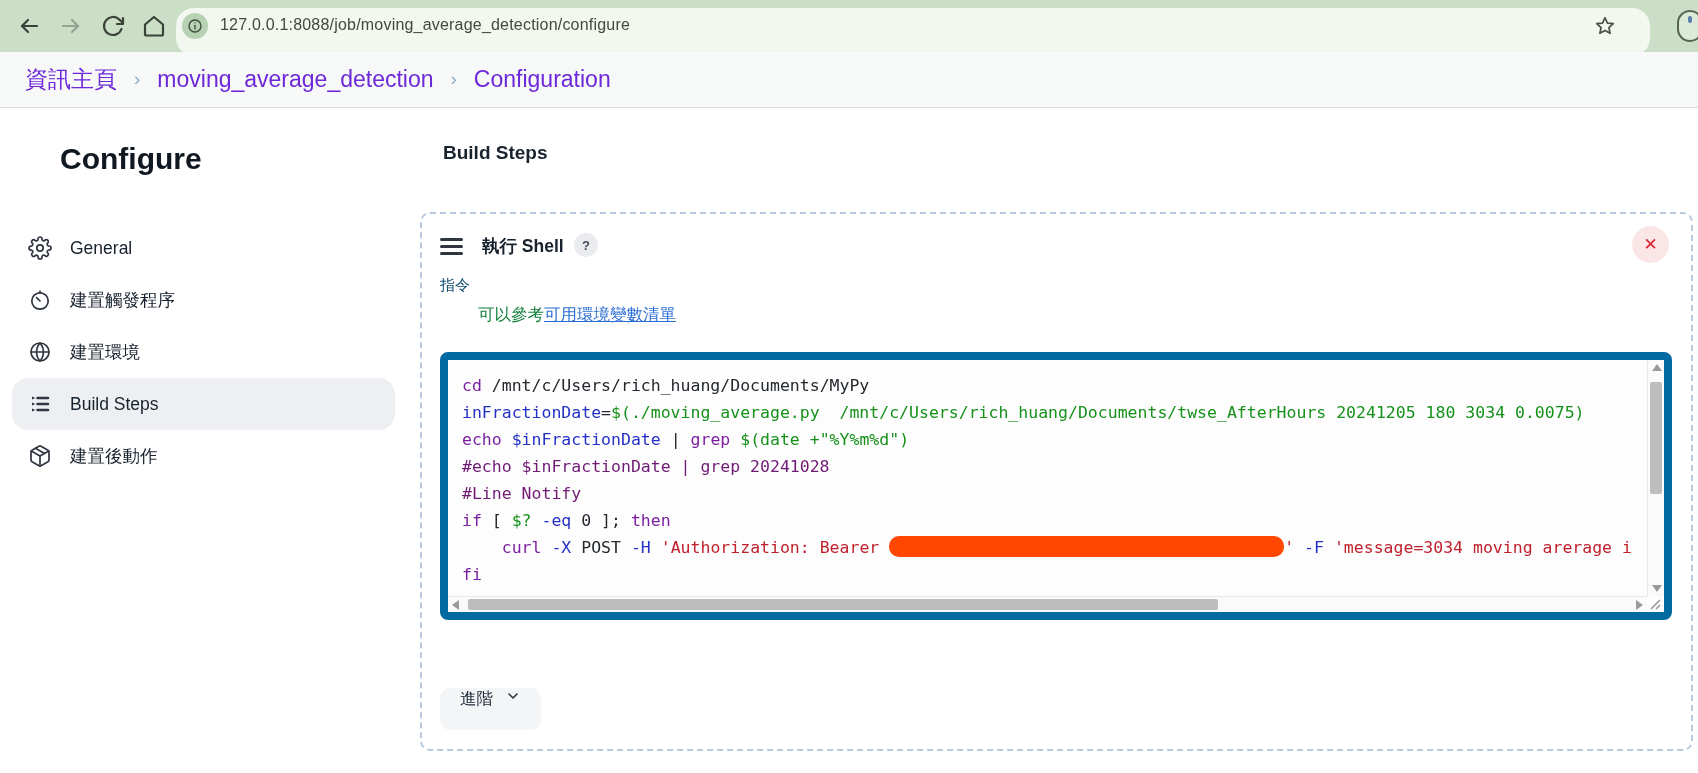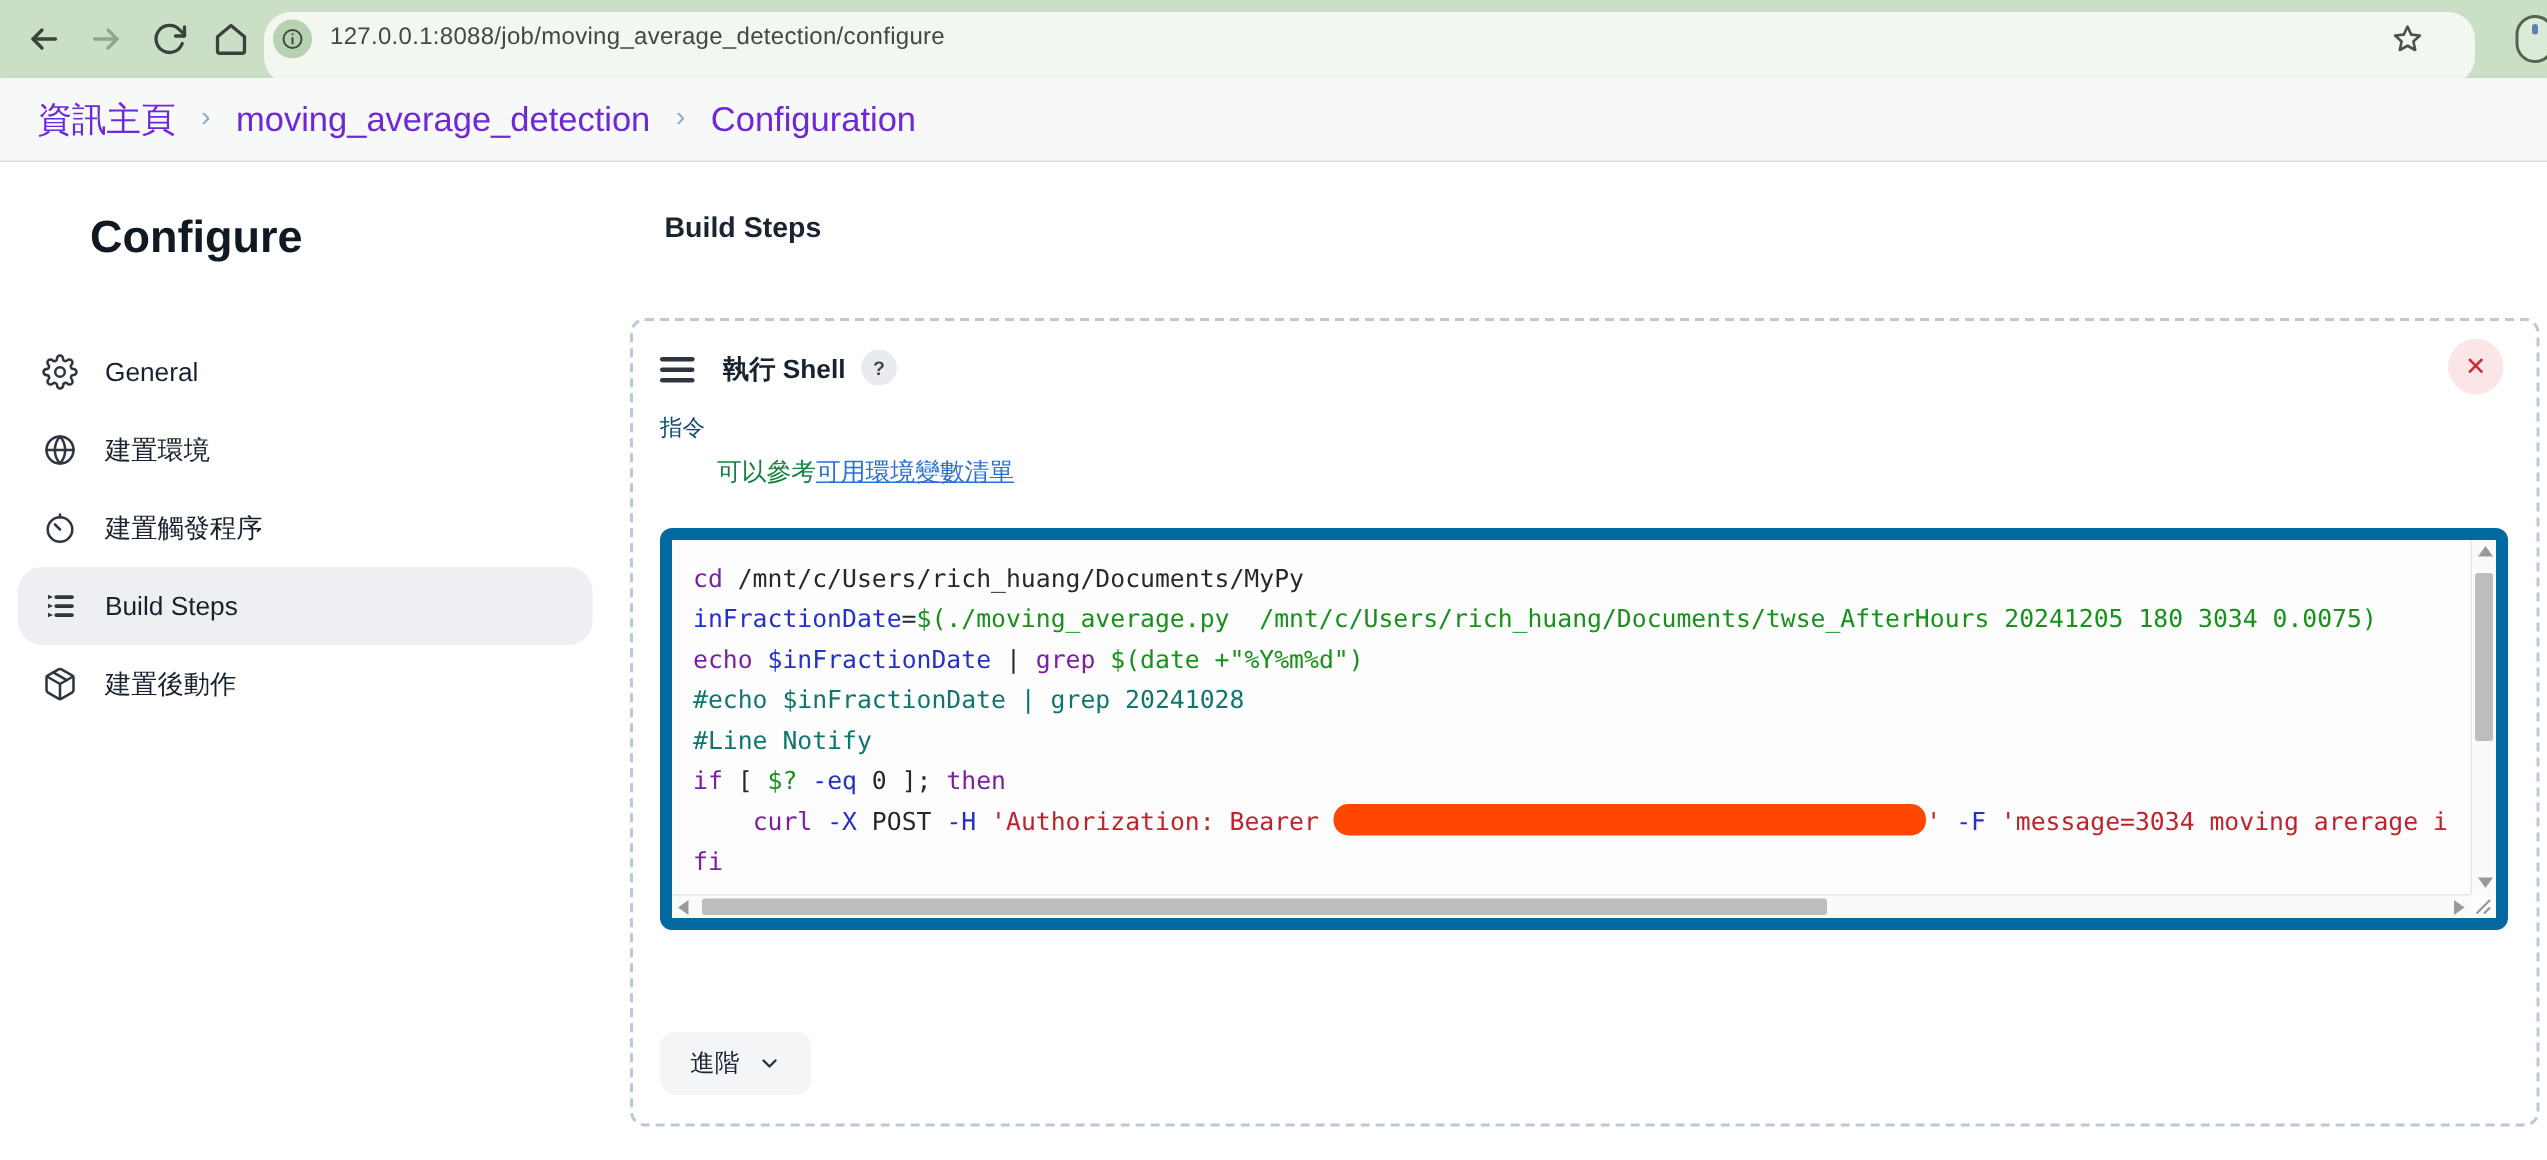--- a/index.html
+++ b/index.html
@@ -60,38 +60,38 @@
   
   .editor { position:absolute; left:18px; top:138px; width:1232px; height:268px;
     border:8px solid #0369a1; border-radius:8px; background:#fdfdfe; overflow:hidden; }
   .code-pane { position:absolute; left:0; top:0; right:17px; bottom:16px; overflow:hidden;
     padding:12px 0 0 14px; font-family:"DejaVu Sans Mono","Liberation Mono",monospace;
     font-size:16.5px; line-height:27px; white-space:pre; cursor:text; }
   .tok-k { color:#7b1fa2; }
   .tok-v { color:#2430c8; }
   .tok-f { color:#2430c8; }
   .tok-g { color:#16911a; }
-  .tok-c { color:#0f766e; }
+  .tok-c { color:#701a75; }
   .tok-r { color:#c0212c; }
   .tok-d { color:#24292e; }
   .redact-bar { display:inline-block; width:395px; height:21px; border-radius:10px;
     background:#ff4702; vertical-align:-4px; }
   .vbar { position:absolute; top:0; right:0; bottom:16px; width:17px; background:#fafafa; border-left:1px solid #e8e8e8; }
   .thumb-v { position:absolute; left:2px; right:2px; top:22px; height:112px; background:#bdbdbd; border-radius:2px; cursor:pointer; }
   .hbar { position:absolute; left:0; right:17px; bottom:0; height:16px; background:#fafafa; border-top:1px solid #e8e8e8; }
   .thumb-h { position:absolute; top:2px; bottom:2px; left:20px; width:750px; background:#bdbdbd; border-radius:2px; cursor:pointer; }
   .arr { position:absolute; width:0; height:0; cursor:pointer; }
   .arr-up { left:4px; top:4px; border-left:5px solid transparent; border-right:5px solid transparent; border-bottom:7px solid #9a9a9a; }
   .arr-dn { left:4px; bottom:4px; border-left:5px solid transparent; border-right:5px solid transparent; border-top:7px solid #9a9a9a; }
   .arr-lf { left:4px; top:3px; border-top:5px solid transparent; border-bottom:5px solid transparent; border-right:7px solid #9a9a9a; }
   .arr-rt { right:4px; top:3px; border-top:5px solid transparent; border-bottom:5px solid transparent; border-left:7px solid #9a9a9a; }
   .resize-grip { position:absolute; right:1px; bottom:1px; width:16px; height:15px; cursor:nwse-resize; }
 
   .advanced-btn { position:absolute; left:18px; top:474px; height:42px; border:none; cursor:pointer;
-    border-radius:10px; background:#f4f5f7; display:flex; align-items:center; gap:12px;
+    border-radius:10px; background:#f4f5f7; display:flex; align-items:flex-start; gap:12px;
     padding:0 20px; font-size:16.5px; color:#1b2533; font-family:inherit; }
 </style>
 </head>
 <body>
 
 <div class="stage">
 
   <div class="browser-bar">
     <svg class="nav-ico" style="left:17px" viewBox="0 0 24 24" fill="none" stroke="#3a423a" stroke-width="2.2" stroke-linecap="round" stroke-linejoin="round">
         <path d="M20 12H5"></path>
@@ -142,33 +142,33 @@
     <div class="side-menu" id="sidebar-menu">
         <div class="side-item">
           <svg viewBox="0 0 24 24" width="24" height="24" fill="none" stroke="#2f3640" stroke-width="1.7" stroke-linecap="round" stroke-linejoin="round">
             <circle cx="12" cy="12" r="3.2"></circle>
             <path d="M19.4 15a1.65 1.65 0 0 0 .33 1.82l.06.06a2 2 0 0 1 0 2.83 2 2 0 0 1-2.83 0l-.06-.06a1.65 1.65 0 0 0-1.82-.33 1.65 1.65 0 0 0-1 1.51V21a2 2 0 0 1-2 2 2 2 0 0 1-2-2v-.09A1.65 1.65 0 0 0 9 19.4a1.65 1.65 0 0 0-1.82.33l-.06.06a2 2 0 0 1-2.83 0 2 2 0 0 1 0-2.83l.06-.06a1.65 1.65 0 0 0 .33-1.82 1.65 1.65 0 0 0-1.51-1H3a2 2 0 0 1-2-2 2 2 0 0 1 2-2h.09A1.65 1.65 0 0 0 4.6 9a1.65 1.65 0 0 0-.33-1.82l-.06-.06a2 2 0 0 1 0-2.83 2 2 0 0 1 2.83 0l.06.06a1.65 1.65 0 0 0 1.82.33H9a1.65 1.65 0 0 0 1-1.51V3a2 2 0 0 1 2-2 2 2 0 0 1 2 2v.09a1.65 1.65 0 0 0 1 1.51 1.65 1.65 0 0 0 1.82-.33l.06-.06a2 2 0 0 1 2.83 0 2 2 0 0 1 0 2.83l-.06.06a1.65 1.65 0 0 0-.33 1.82V9a1.65 1.65 0 0 0 1.51 1H21a2 2 0 0 1 2 2 2 2 0 0 1-2 2h-.09a1.65 1.65 0 0 0-1.51 1z"></path>
           </svg>
           <span class="lbl">General</span>
         </div>
         <div class="side-item">
           <svg viewBox="0 0 24 24" width="24" height="24" fill="none" stroke="#2f3640" stroke-width="1.7" stroke-linecap="round" stroke-linejoin="round">
+            <circle cx="12" cy="13" r="8.2"></circle>
+            <path d="M12 13 8.6 9.6"></path>
+            <path d="M12 4.8V3"></path>
+          </svg>
+          <span class="lbl">建置觸發程序</span>
+        </div>
+        <div class="side-item">
+          <svg viewBox="0 0 24 24" width="24" height="24" fill="none" stroke="#2f3640" stroke-width="1.7" stroke-linecap="round" stroke-linejoin="round">
             <circle cx="12" cy="12" r="9"></circle>
             <line x1="3" y1="12" x2="21" y2="12"></line>
             <path d="M12 3a13.5 13.5 0 0 1 0 18a13.5 13.5 0 0 1 0-18z"></path>
           </svg>
           <span class="lbl">建置環境</span>
-        </div>
-        <div class="side-item">
-          <svg viewBox="0 0 24 24" width="24" height="24" fill="none" stroke="#2f3640" stroke-width="1.7" stroke-linecap="round" stroke-linejoin="round">
-            <circle cx="12" cy="13" r="8.2"></circle>
-            <path d="M12 13 8.6 9.6"></path>
-            <path d="M12 4.8V3"></path>
-          </svg>
-          <span class="lbl">建置觸發程序</span>
         </div>
         <div class="side-item active">
           <svg viewBox="0 0 24 24" width="24" height="24" fill="none" stroke="#2f3640" stroke-width="1.7" stroke-linecap="round" stroke-linejoin="round">
             <path d="M9.5 6h10.5M9.5 12h10.5M9.5 18h10.5" stroke-width="2.5"></path>
             <path d="M4 4.5l3.4 1.5L4 7.5zM4 10.5l3.4 1.5L4 13.5zM4 16.5l3.4 1.5L4 19.5z" fill="#2f3640" stroke="none"></path>
           </svg>
           <span class="lbl">Build Steps</span>
         </div>
         <div class="side-item">
           <svg viewBox="0 0 24 24" width="24" height="24" fill="none" stroke="#2f3640" stroke-width="1.7" stroke-linecap="round" stroke-linejoin="round">

